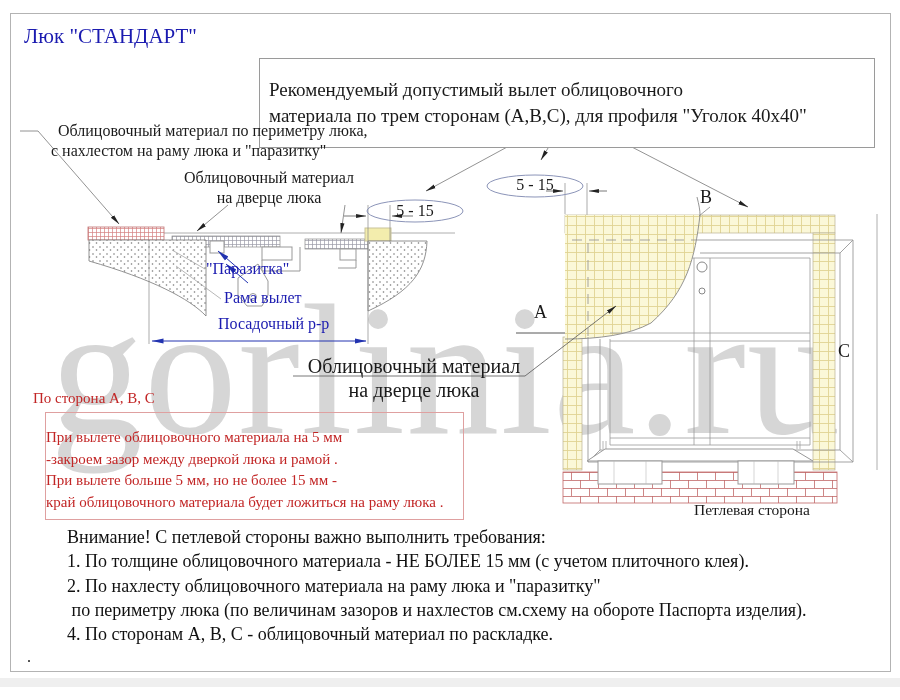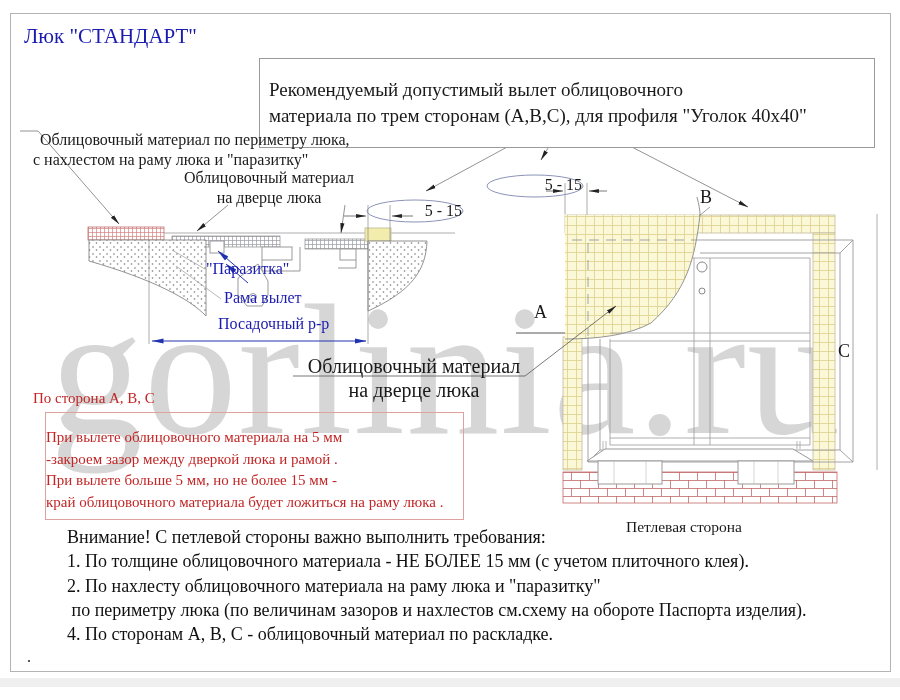--- a/index.html
+++ b/index.html
@@ -8,36 +8,36 @@
   .abs{position:absolute;}
   
   #watermark{left:50px;top:277px;font-size:186px;line-height:1;letter-spacing:1px;
              color:#d6d6d6;z-index:0;white-space:nowrap;}
   #draw{left:0;top:0;z-index:1;}
   .txt{z-index:2;}
   
   #title{left:24px;top:24px;font-size:21px;color:#1b1bb0;}
   #recbox{left:259px;top:58px;width:596px;padding:18px 9px;border:1px solid #9a9a9a;
           background:#fff;font-size:19px;line-height:26px;}
-  #ann-perimeter{left:33px;top:121px;font-size:16px;line-height:20px;margin-top:9px;}
+  #ann-perimeter{left:51px;top:121px;font-size:16px;line-height:20px;}
   #ann-perimeter .l1{padding-left:7px;}
   #ann-door-small{left:183px;top:168px;width:172px;text-align:center;font-size:16px;line-height:20px;}
   .bluelab{font-size:16px;color:#1b1bb0;}
   #lab-parasitka{left:206px;top:260px;}
   #lab-rama{left:224px;top:289px;}
   #lab-posad{left:218px;top:315px;}
   #ann-door-big{left:299px;top:354px;width:230px;text-align:center;font-size:20px;line-height:24px;}
   .sideletter{font-size:18px;}
   #side-a{left:534px;top:302px;}
   #side-b{left:700px;top:187px;}
   #side-c{left:838px;top:341px;}
-  .dim{width:94px;text-align:right;font-size:16px;}
+  .dim{width:94px;text-align:center;font-size:16px;}
   #dim1{left:368px;top:202px;}
   #dim2{left:488px;top:176px;}
-  #hinge-side{left:626px;top:518px;width:184px;text-align:left;font-size:15.5px;}
+  #hinge-side{left:626px;top:501px;width:184px;text-align:right;font-size:15.5px;}
   #red-heading{left:33px;top:390px;font-size:15px;color:#c22626;}
   #red-box{left:45px;top:412px;width:417px;height:92px;border:1px solid #dfa0a0;
            padding-top:14px;text-align:left;font-size:15px;line-height:21.5px;color:#c22626;}
   #notes{left:27px;top:525px;width:868px;font-size:18px;line-height:24.3px;color:#111;margin-left:40px;}
   #notes div{white-space:pre-wrap;}
   .u{}
   #stray-dot{left:27px;top:648px;font-size:16px;}
 </style>
 </head>
 <body>

